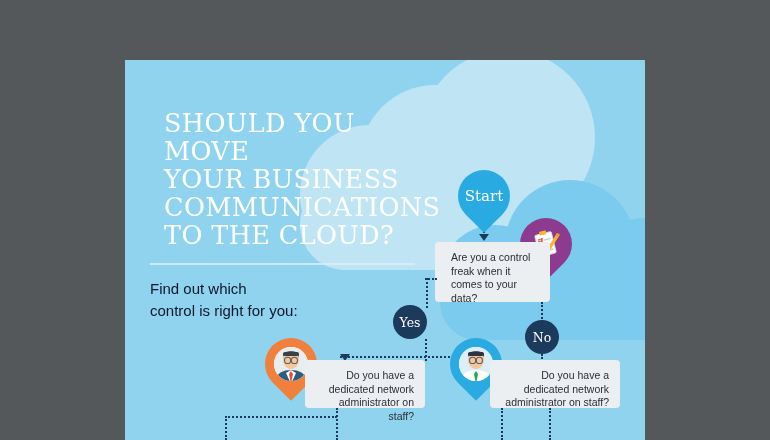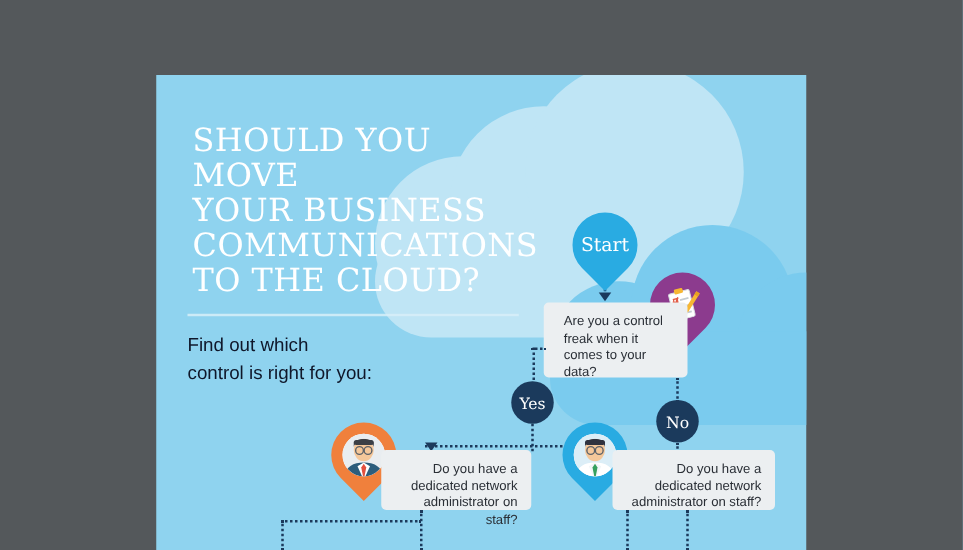--- a/index.html
+++ b/index.html
@@ -62,21 +62,21 @@
     left: 25px;
     top: 35px;
     width: 270px;
   }
   #title {
     font-family: "DejaVu Serif", serif;
     color: #ffffff;
     font-size: 25.5px;
     line-height: 28px;
     letter-spacing: 0.4px;
-    margin: 4px;
+    margin: 14px;
     font-weight: normal;
     white-space: pre-line;
   }
   #rule {
     margin-top: 12px;
     width: 265px;
     height: 2px;
     background: #d7eef8;
     opacity: .85;
   }
@@ -166,21 +166,21 @@
     background: #1b3a5c;
     display: flex;
     align-items: center;
     justify-content: center;
   }
   .badge span {
     font-family: "DejaVu Serif", serif;
     color: #fff;
     font-size: 12.5px;
   }
-  #badge-yes { left: 284px; top: 245px; }
+  #badge-yes { left: 268px; top: 245px; }
   #badge-no  { left: 400px; top: 260px; }
 
   
   .qbox {
     position: absolute;
     background: #eceff1;
     border-radius: 4px;
     color: #2a2f36;
     font-size: 10.5px;
     line-height: 13.5px;

